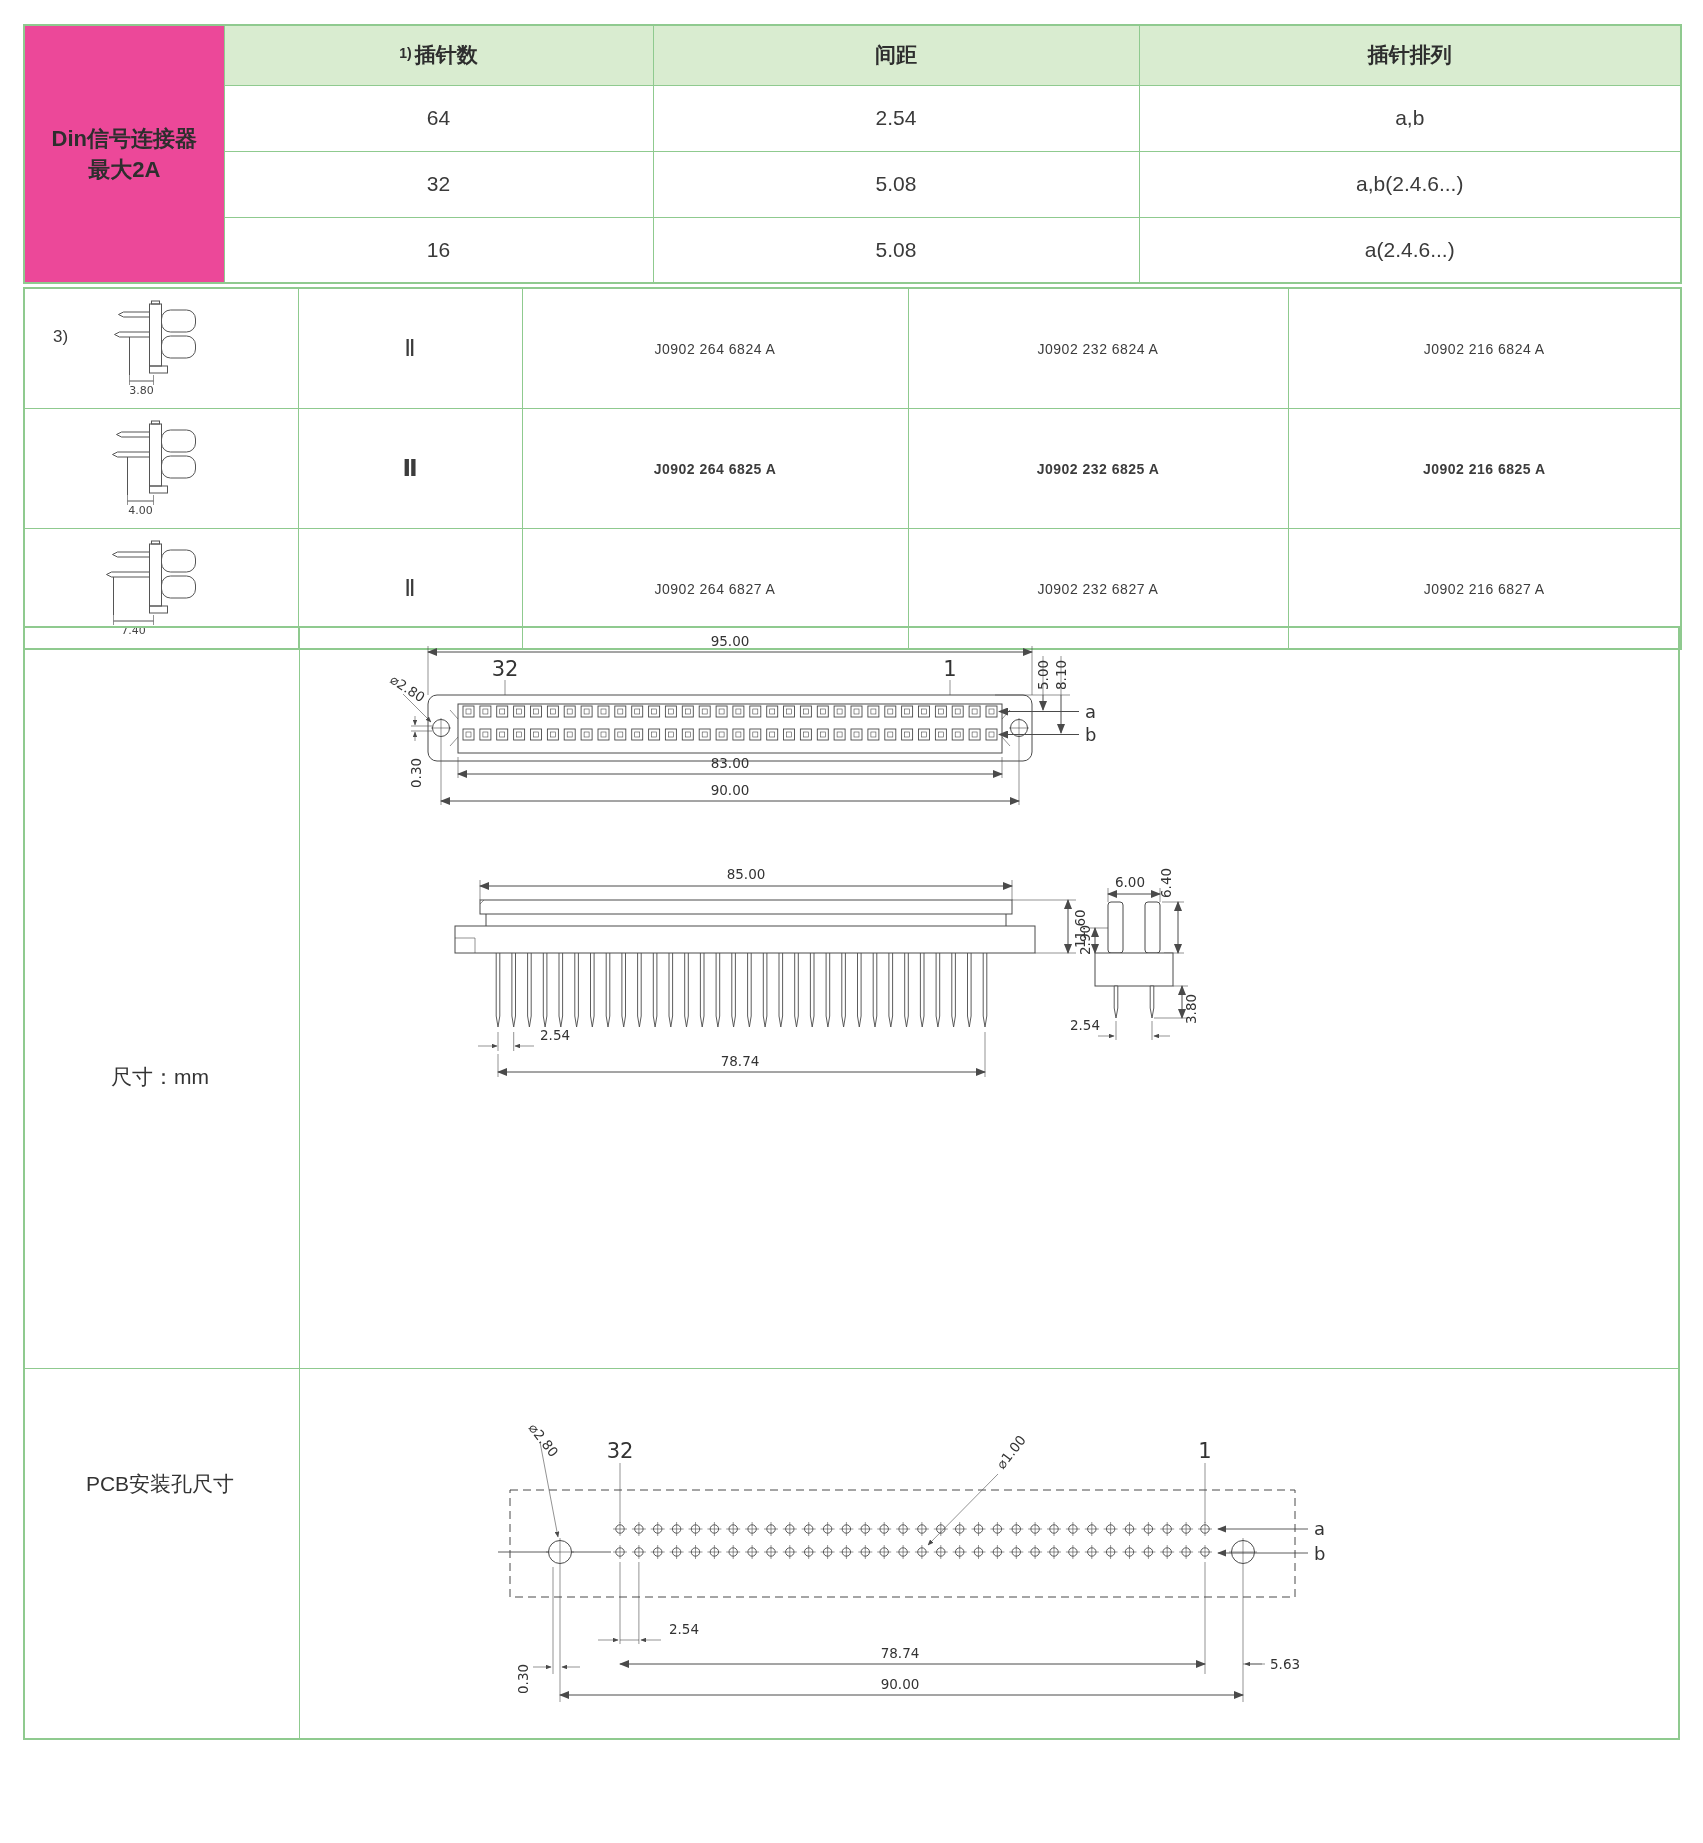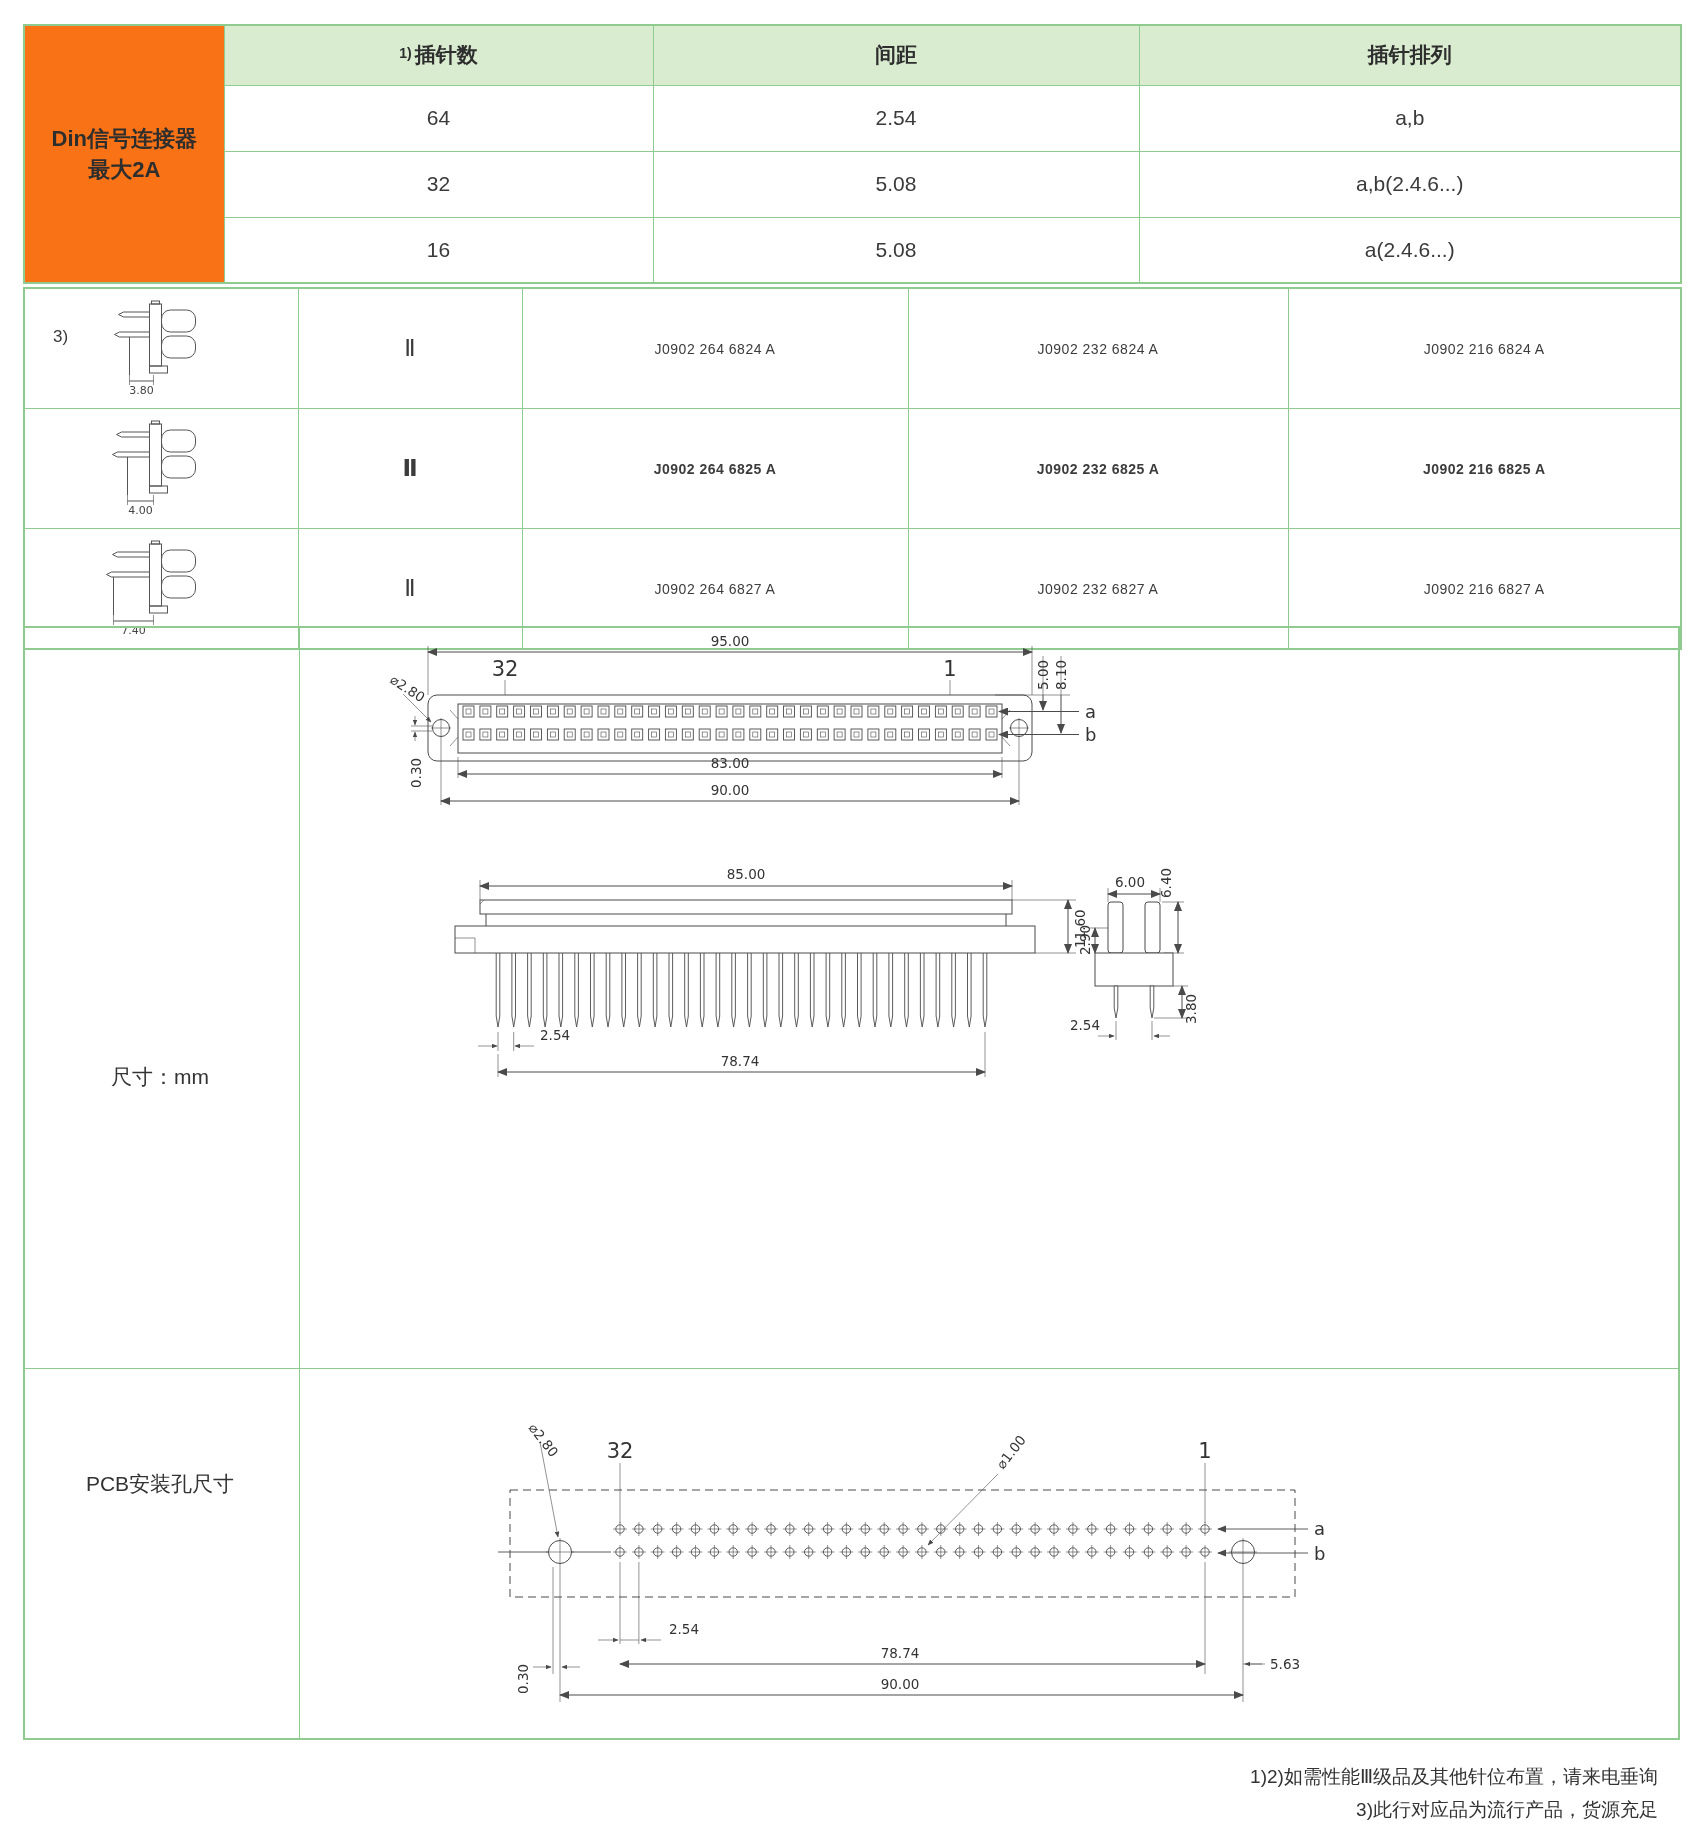--- a/index.html
+++ b/index.html
@@ -12,21 +12,21 @@
   .page{position:relative;width:1703px;height:1843px;background:#fff;overflow:hidden;
         font-family:"Liberation Sans","DejaVu Sans",sans-serif;color:var(--txt);}
   table{border-collapse:collapse;table-layout:fixed;position:absolute;background:#fff;}
   td,th{border:1px solid var(--b);text-align:center;vertical-align:middle;padding:12px;overflow:hidden;}
   .t1{left:23px;top:24px;width:1657px;border:2px solid var(--b);}
   .t2{left:23px;top:287px;width:1657px;border:2px solid var(--b);}
   .t1 tr.hd{height:60px;} .t1 tr.dr{height:66px;margin-top:8px;}
   .t2 tr.hd{height:67px;} .t2 tr.dr{height:91px;} .t2 tr.dr3{height:90px;}
   th{background:var(--hbg);font-size:21px;font-weight:bold;color:#2e2e2e;}
   td{font-size:21px;color:#3a3a3a;}
-  .product{background:#f97316;font-size:22px;font-weight:bold;color:#2e2e2e;line-height:31px;}
+  .product{background:#ec4899;font-size:22px;font-weight:bold;color:#2e2e2e;line-height:31px;}
   .pre{font-size:14px;font-weight:bold;position:relative;top:-4px;margin-right:3px;}
   .ord{font-size:14px;letter-spacing:0.5px;color:#3c3c3c;}
   .grade{font-size:23px;color:#3c3c3c;}
   .order-head{position:relative;}
   .order-head::before,.order-head::after{content:"";position:absolute;bottom:0;width:1px;height:36px;background:var(--b);}
   .order-head::before{left:386px;}
   .order-head::after{left:766px;}
   .icon-cell{position:relative;}
   .note{position:absolute;left:28px;top:38px;font-size:17px;color:#3a3a3a;}
   .sections{position:absolute;left:23px;top:626px;width:1657px;height:1114px;border:2px solid var(--b);box-sizing:border-box;}
@@ -714,18 +714,14 @@
     <text class="dimtxt" x="430" y="246" text-anchor="middle">78.74</text>
 
     <line class="hair" x1="773" y1="252" x2="795" y2="252"></line>
     <line class="hair" x1="792" y1="252" x2="775" y2="252" marker-end="url(#ar3)"></line>
     <text class="dimtxt" x="800" y="257">5.63</text>
 
     <line class="ln" x1="90" y1="283" x2="773" y2="283" marker-start="url(#ar3)" marker-end="url(#ar3)"></line>
     <text class="dimtxt" x="430" y="277" text-anchor="middle">90.00</text>
   </svg>
 
-  <div class="footnotes">
-    <div>1)2)如需性能Ⅲ级品及其他针位布置，请来电垂询</div>
-    <div>3)此行对应品为流行产品，货源充足</div>
-  </div>
 
 </div>
 
 </body></html>

